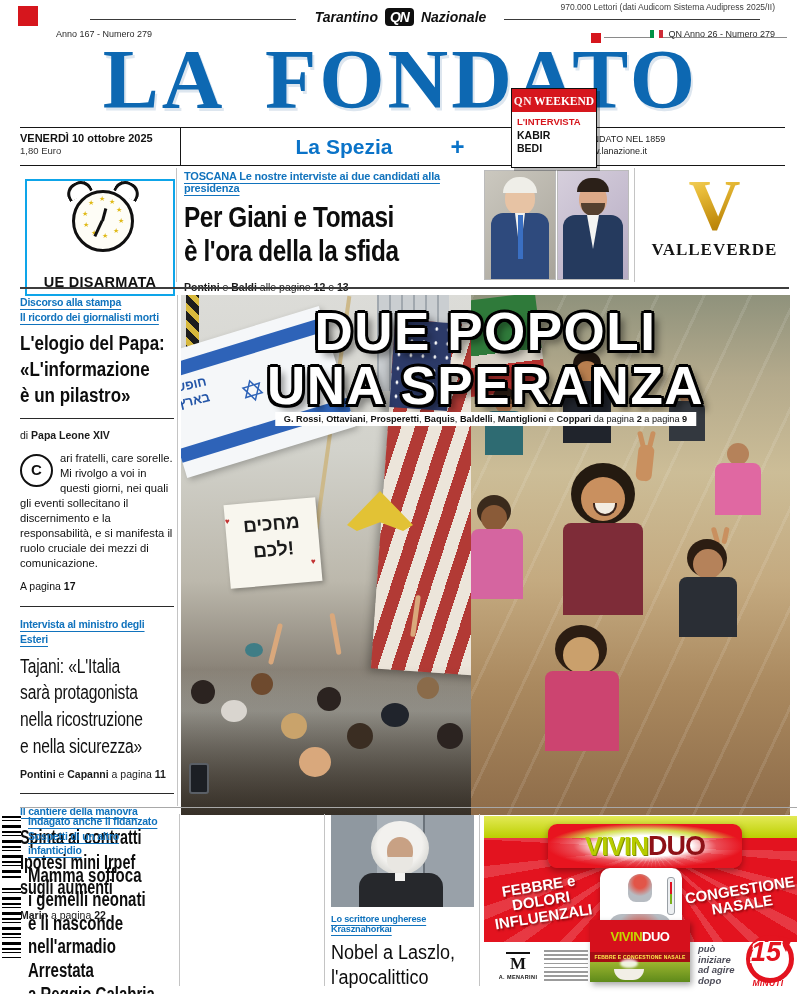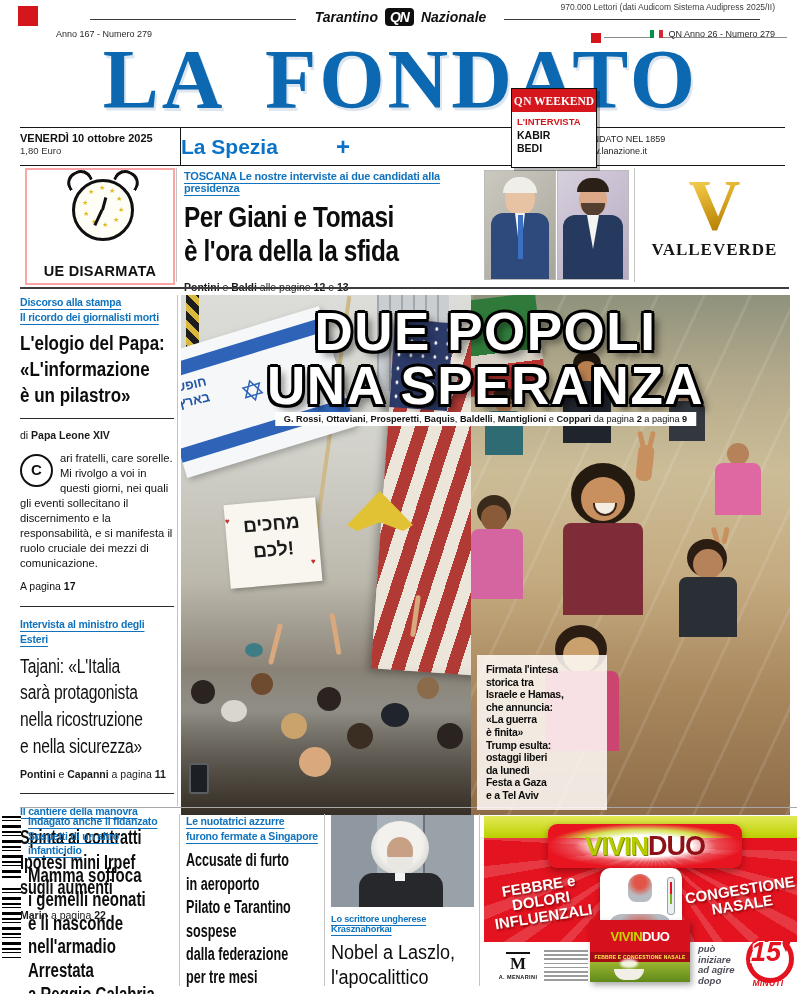--- a/index.html
+++ b/index.html
@@ -31,34 +31,34 @@
             font-family:"Liberation Serif",serif;font-weight:700;font-size:84px;line-height:84px;
             color:#0d68b2;letter-spacing:3px;word-spacing:20px;
             text-shadow:2px 3px 0 rgba(100,140,180,.22);}
   
   .dateline{position:absolute;left:20px;top:127px;width:765px;height:37px;
             border-top:1.5px solid #161616;border-bottom:1.5px solid #161616;display:flex;}
   .dl-left{width:160px;padding-top:4px;}
   .dl-date{font-size:11px;font-weight:800;}
   .dl-price{font-size:9.5px;color:#333;margin-top:1px;}
   .dl-center{flex:1;border-left:1.5px solid #161616;border-right:1.5px solid #161616;
-             display:flex;align-items:center;gap:58px;}
+             display:flex;align-items:center;justify-content:center;gap:58px;}
   .dl-ed{font-size:21px;font-weight:800;color:#0a73c8;}
   .dl-plus{font-size:24px;font-weight:800;color:#0a73c8;}
   .dl-right{width:205px;text-align:left;font-size:9px;color:#222;padding-top:5px;line-height:1.35;}
   
   .wbox{position:absolute;left:511px;top:88px;width:84px;height:78px;background:#fff;
         border:1.5px solid #101010;box-shadow:3px 3px 0 rgba(0,0,0,.28);z-index:6;}
   .wbox-top{height:23px;background:#d6161d;color:#fff;display:flex;align-items:center;justify-content:center;
             gap:2px;font-family:"Liberation Serif",serif;font-size:11.5px;font-weight:800;}
   .wbox-qn{opacity:.92;letter-spacing:.5px;}
   .wbox-k{color:#d6161d;font-size:9.5px;font-weight:800;padding:4px 5px 0;}
   .wbox-n{font-size:10.5px;font-weight:800;line-height:1.2;padding:2px 5px 0;}
   
-  .cartoon{position:absolute;left:25px;top:168px;width:146px;height:113px;border:2px solid #fca5a5;background:#fff;}
+  .cartoon{position:absolute;left:25px;top:179px;width:146px;height:113px;border:2px solid #0ea5e9;background:#fff;}
   .clock{position:absolute;left:45px;top:9px;width:56px;height:56px;border:3.5px solid #101010;border-radius:50%;background:#fefdf6;}
   .bell{position:absolute;width:20px;height:12px;border:3.5px solid #101010;border-bottom:0;border-radius:12px 12px 0 0;background:#fff;}
   .star{position:absolute;color:#e0ba18;font-size:7px;line-height:7px;}
   .hand{position:absolute;background:#101010;transform-origin:50% 100%;}
   .cartoon-cap{position:absolute;bottom:4px;left:0;right:0;text-align:center;font-size:14.5px;font-weight:900;letter-spacing:.3px;}
   .topstory{position:absolute;left:184px;top:170px;width:300px;}
   .ts-kicker{font-size:11px;letter-spacing:-.2px;}
   .ts-hl{font-size:29px;line-height:1.16;letter-spacing:-.5px;width:352px;transform:scaleX(.84);margin-top:7px;}
   .ts-by{margin-top:13px;}
   .cphoto{position:absolute;top:170px;width:70px;height:108px;border:1px solid #bbb;overflow:hidden;}
@@ -392,31 +392,20 @@
       <div class="fg-body" style="left:208px;top:282px;width:58px;height:60px;background:#2a2e35;"></div>
 
       <div class="fg-hair" style="left:84px;top:330px;width:52px;height:48px;background:#2c1d12;"></div>
       <div class="fg-face" style="left:92px;top:342px;width:36px;height:36px;background:#caa06c;"></div>
       <div class="fg-body" style="left:74px;top:376px;width:74px;height:80px;background:#cc4470;"></div>
     </div>
 
     <div class="mp-title ml">DUE POPOLI
 UNA SPERANZA</div>
     <div class="mp-byline"><span class="b">G. Rossi</span><span>, </span><span class="b">Ottaviani</span><span>, </span><span class="b">Prosperetti</span><span>, </span><span class="b">Baquis</span><span>, </span><span class="b">Baldelli</span><span>, </span><span class="b">Mantiglioni</span><span> e </span><span class="b">Coppari</span><span> da pagina </span><span class="b">2</span><span> a pagina </span><span class="b">9</span></div>
-    <div class="mp-caption ml">Firmata l'intesa
-storica tra
-Israele e Hamas,
-che annuncia:
-«La guerra
-è finita»
-Trump esulta:
-ostaggi liberi
-da lunedì
-Festa a Gaza
-e a Tel Aviv</div>
   </div>
 
   <div class="abs" style="left:20px;top:807px;width:777px;height:1px;background:#a8a8a8;"></div>
 
   <div class="barcode"></div>
   <div class="barcode" style="top:888px;height:70px;"></div>
 
   <div class="botcol" style="left:28px;width:146px;">
     <div class="kicker bc-kicker ml">Indagato anche il fidanzato
 Sospetti di un altro infanticidio</div>
@@ -424,31 +413,20 @@
 i gemelli neonati
 e li nasconde
 nell'armadio
 Arrestata
 a Reggio Calabria</div>
 
   </div>
 
   <div class="vline" style="left:179px;top:814px;height:172px;"></div>
 
-  <div class="botcol" style="left:186px;width:134px;">
-    <div class="kicker bc-kicker ml">Le nuotatrici azzurre
-furono fermate a Singapore</div>
-    <div class="hl hl-botB ml">Accusate di furto
-in aeroporto
-Pilato e Tarantino
-sospese
-dalla federazione
-per tre mesi</div>
-
-  </div>
 
   <div class="vline" style="left:324px;top:814px;height:172px;"></div>
 
   <div class="botcol" style="left:331px;top:815px;width:144px;">
     <div class="nobelphoto">
       <div class="abs" style="left:92px;top:0;width:2px;height:92px;background:rgba(70,78,86,.55);"></div>
       <div class="abs" style="left:40px;top:6px;width:58px;height:54px;border-radius:50%;background:radial-gradient(circle at 50% 42%,#f2f1ee 0 52%,#d8d8d4 75%,transparent 78%);"></div>
       <div class="abs" style="left:56px;top:22px;width:26px;height:28px;border-radius:50% 50% 44% 44%;background:#c8a184;"></div>
       <div class="abs" style="left:56px;top:42px;width:26px;height:16px;border-radius:0 0 14px 14px;background:#e9e7e2;"></div>
       <div class="abs" style="left:28px;top:58px;width:84px;height:34px;border-radius:14px 14px 0 0;background:#26282c;"></div>

